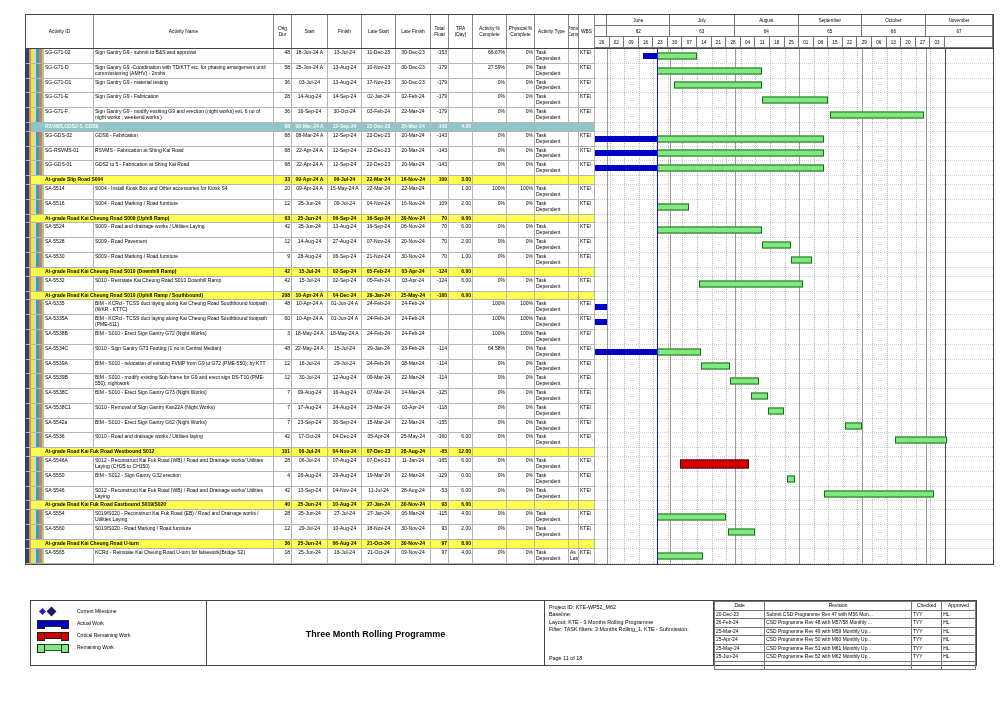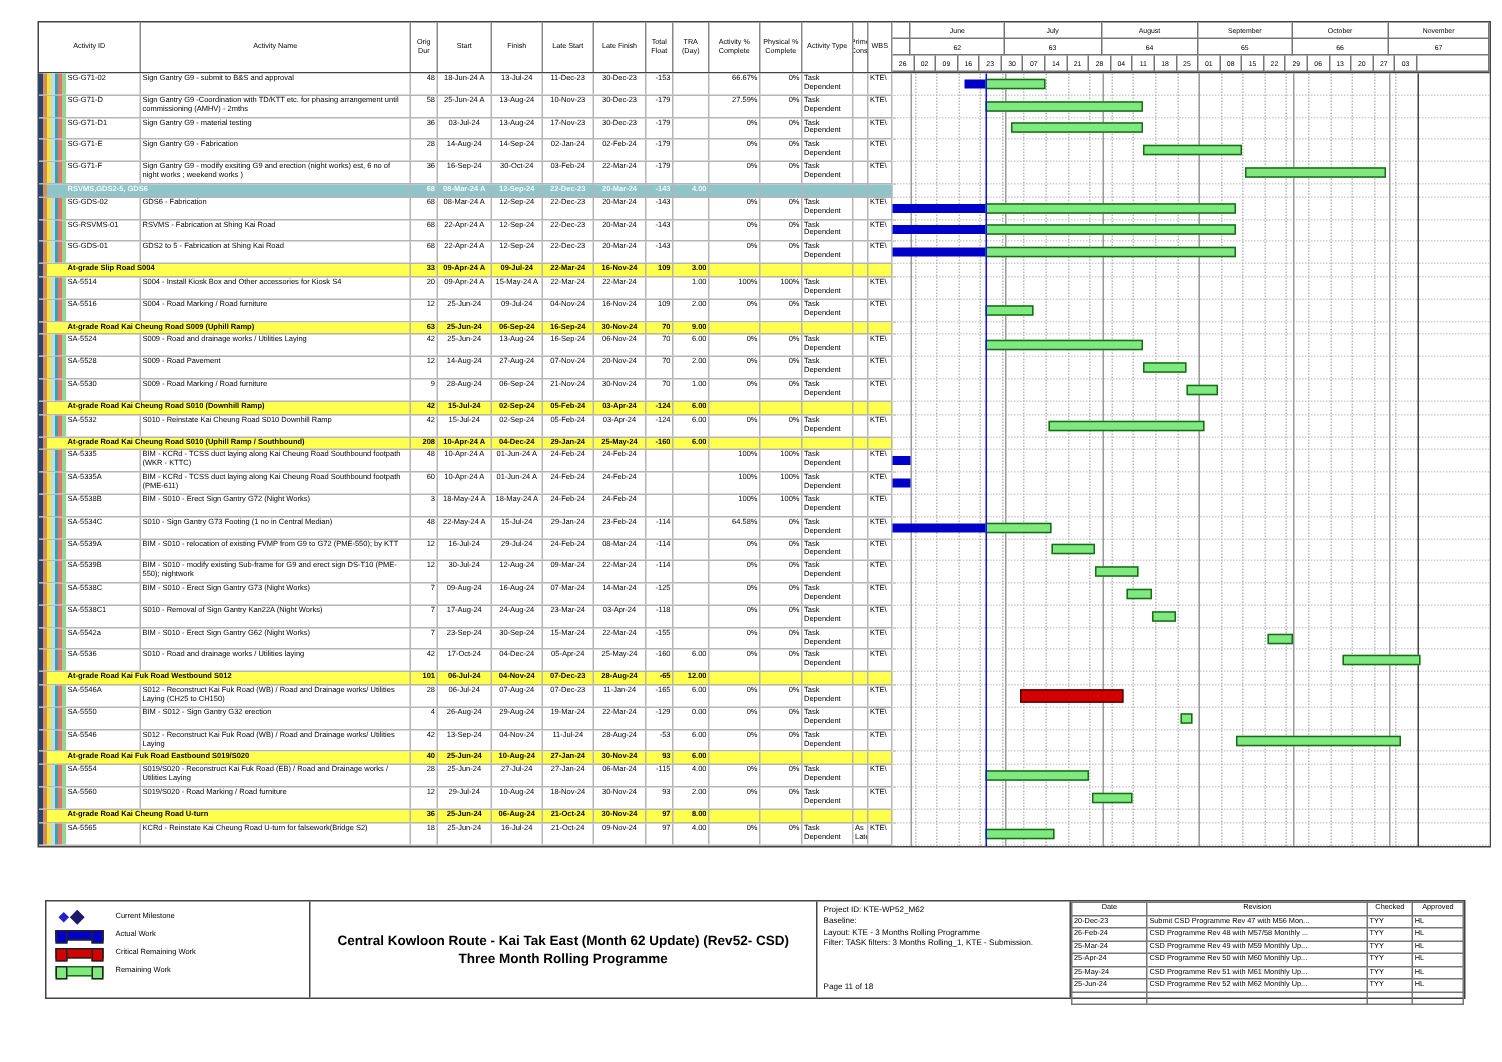--- a/index.html
+++ b/index.html
@@ -1008,21 +1008,20 @@
         <span class="ic">
           <span class="lbar" style="background: rgb(127, 232, 127); border: 1px solid rgb(26, 107, 26);">
             <span class="ends e1" style="background: rgb(127, 232, 127); border: 1px solid rgb(34, 34, 34);"></span>
             <span class="ends e2" style="background: rgb(127, 232, 127); border: 1px solid rgb(34, 34, 34);"></span>
           </span>
         </span>
         <span class="lbl">Remaining Work</span>
       </div>
     </div>
   <div id="titlebox">
-    <div class="t1">Central Kowloon Route - Kai Tak East (Month 62 Update) (Rev52- CSD)</div>
     <div class="t2">Three Month Rolling Programme</div>
   </div>
   <div id="infobox">
     <div>Project ID: KTE-WP52_M62</div>
     <div>Baseline:</div>
     <div>Layout: KTE - 3 Months Rolling Programme</div>
     <div>Filter: TASK filters: 3 Months Rolling_1, KTE - Submission.</div>
     <div class="pg">Page 11 of 18</div>
   </div>
   <div id="revbox">

